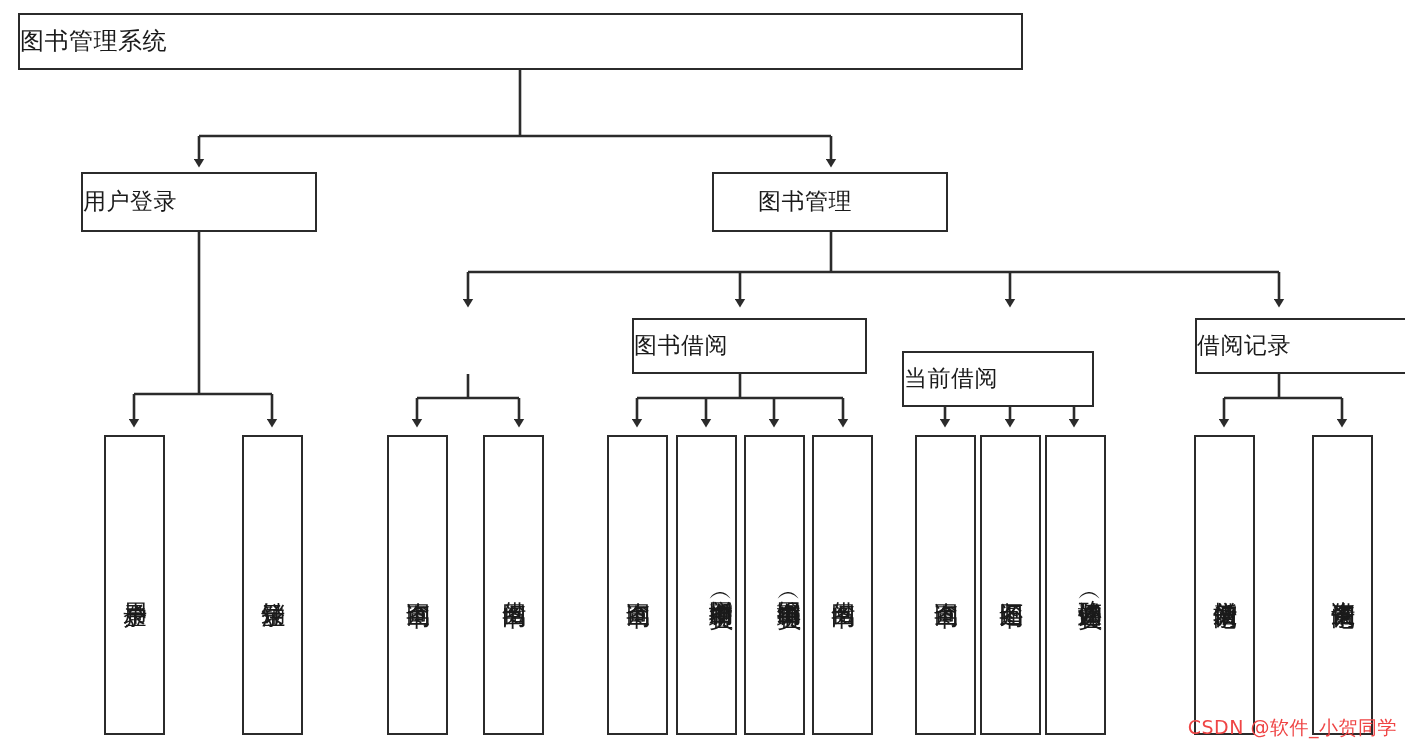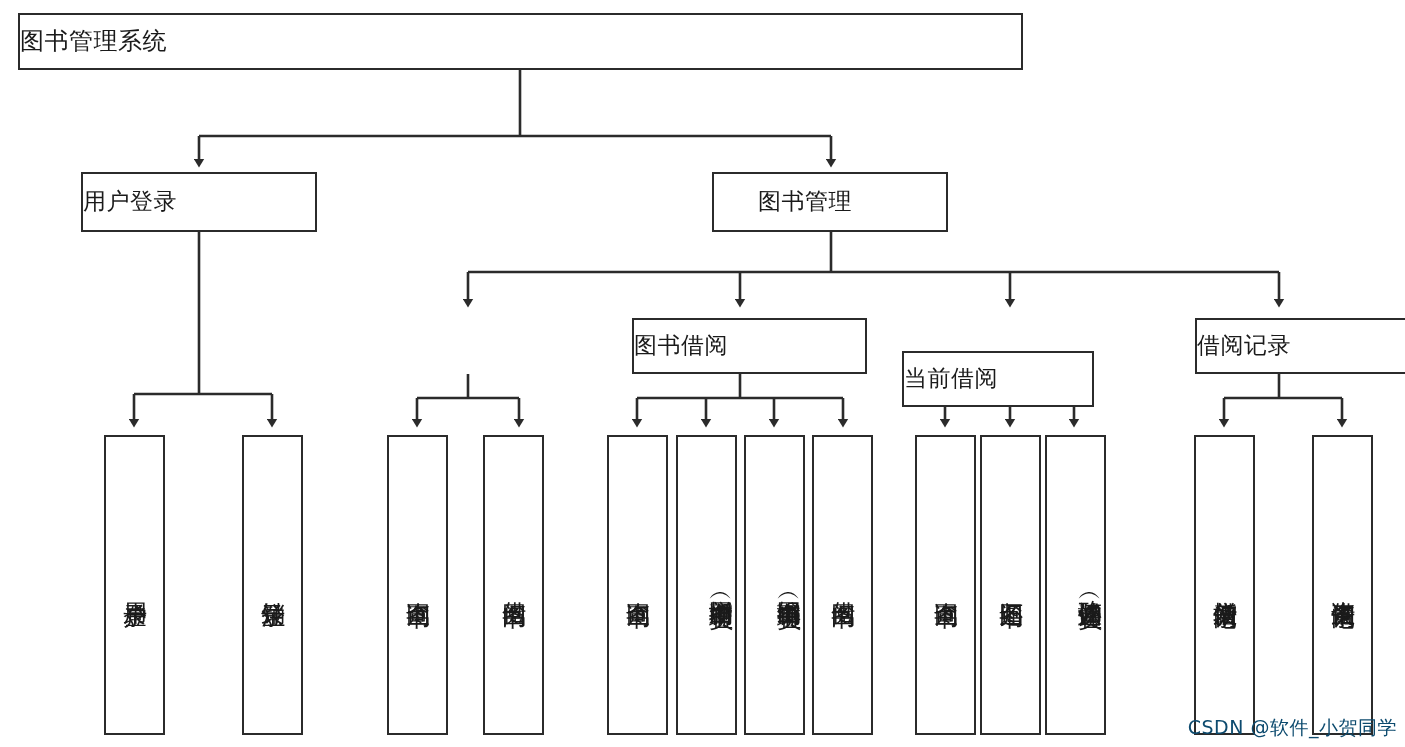--- a/index.html
+++ b/index.html
@@ -60,21 +60,21 @@
   .vtext {
     writing-mode: vertical-rl;
     text-orientation: upright;
     white-space: nowrap;
   }
   #watermark {
     position: absolute;
     right: 8px;
     bottom: 6px;
     font-size: 19px;
-    color: #0c4a6e;
+    color: #ef4444;
     letter-spacing: 0.5px;
     z-index: 3;
     white-space: nowrap;
   }
 </style>
 </head>
 <body>
 
 <div id="canvas">
 

